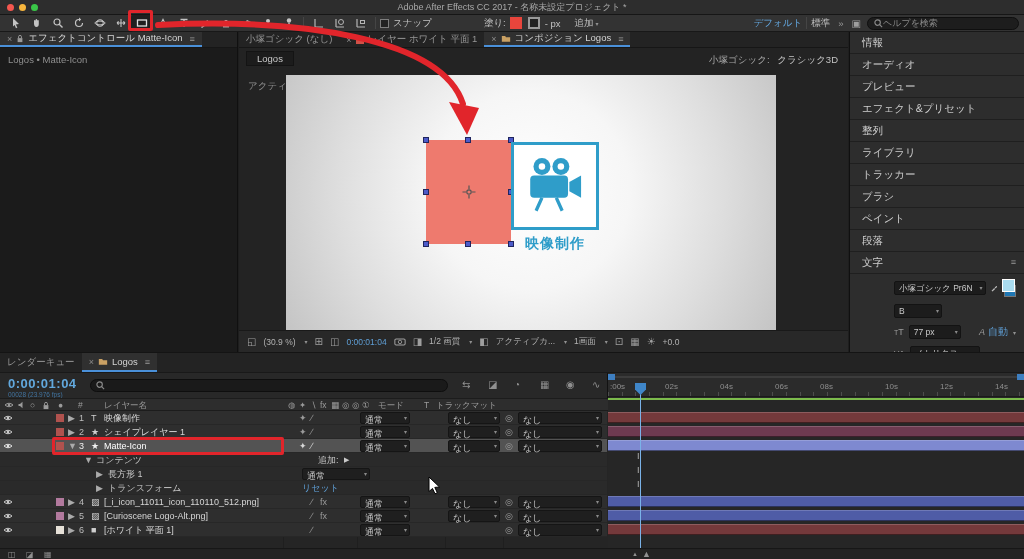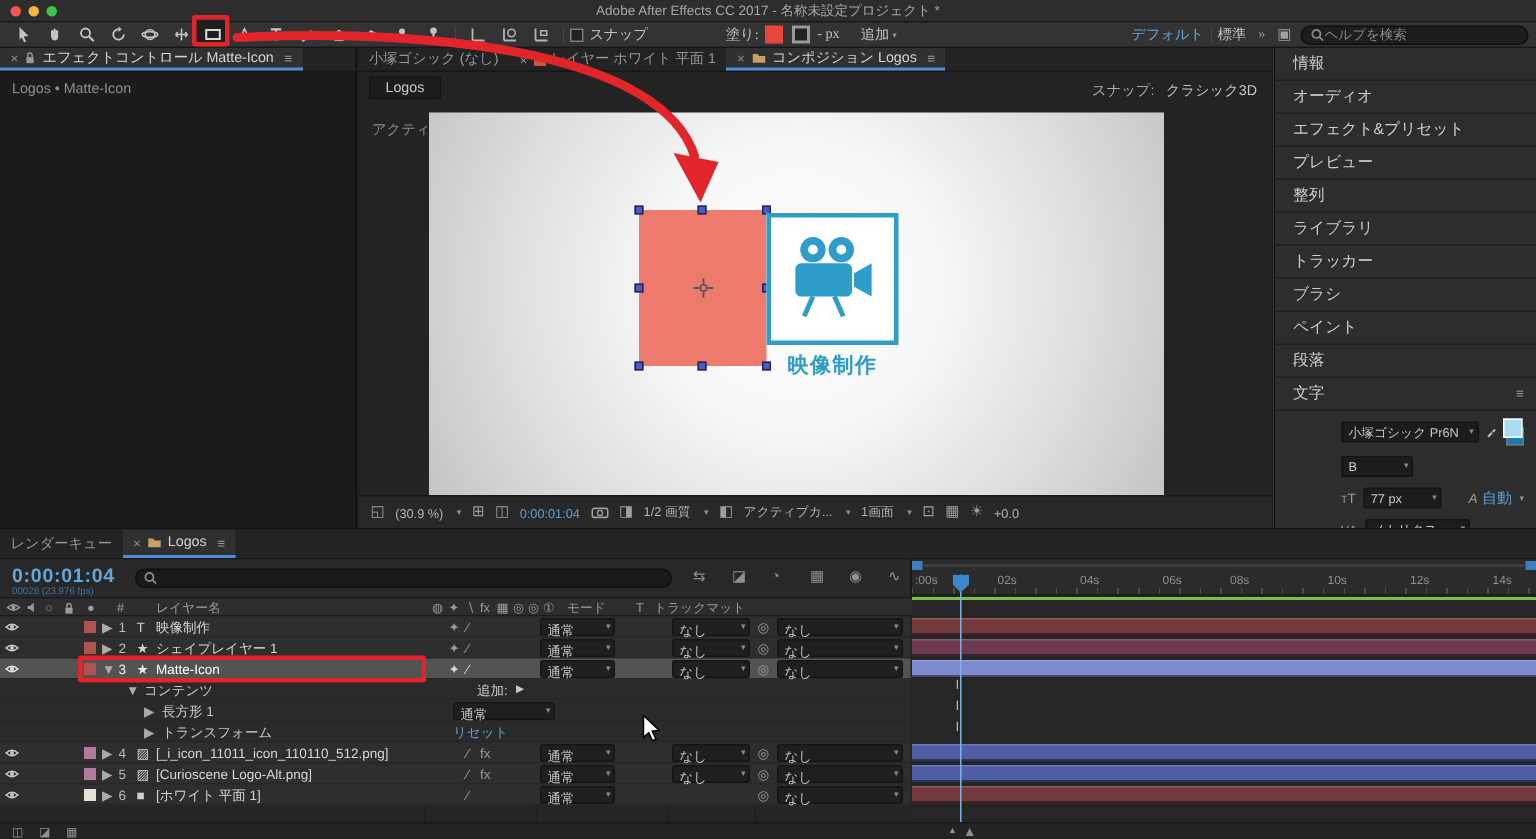--- a/index.html
+++ b/index.html
@@ -7,21 +7,21 @@
   body{background:#1e1e1e;font-family:"Liberation Sans","DejaVu Sans",sans-serif;color:#c8c8c8;font-size:10px;position:relative;}
   svg{display:block;}
   b{font-weight:normal;}
 
   
   #titlebar{position:absolute;top:0;left:0;right:0;height:15px;background:#2d2d2d;border-bottom:1px solid #161616;text-align:center;line-height:15px;font-size:9px;color:#a8a8a8;}
   .tlight{position:absolute;top:4px;width:7px;height:7px;border-radius:50%;}
   .tl-red{left:7px;background:#f4574f;} .tl-yel{left:19px;background:#f6b53d;} .tl-grn{left:31px;background:#3ac648;}
 
   
-  #toolbar{position:absolute;top:15px;left:0;right:0;height:17px;background:#333333;border-bottom:1px solid #181818;display:flex;align-items:center;padding:0 5px;font-family:Liberation Serif, serif;}
+  #toolbar{position:absolute;top:15px;left:0;right:0;height:17px;background:#333333;border-bottom:1px solid #181818;display:flex;align-items:center;padding:0 5px;}
   .tool{width:21px;height:17px;display:flex;align-items:center;justify-content:center;flex:none;}
   .tool.active{background:#1f1f1f;border-radius:2px;}
   .tsep{width:1px;height:12px;background:#1d1d1d;border-right:1px solid #454545;margin:0 4px;flex:none;}
   .tb-txt{font-size:9.5px;color:#c2c2c2;white-space:nowrap;flex:none;}
   .chk{width:9px;height:9px;border:1px solid #7d7d7d;background:#222;margin-right:4px;flex:none;}
   .swatch{width:12px;height:12px;flex:none;}
   .chev{font-size:6px;color:#919191;margin-left:2px;flex:none;}
   #ws-active{color:#64a8e0;}
   #help-search{display:flex;align-items:center;background:#1d1d1d;border:1px solid #0f0f0f;border-radius:8px;height:13px;width:152px;padding:0 6px;flex:none;}
   #help-search input{background:transparent;border:0;outline:0;color:#bdbdbd;font-size:9px;width:120px;font-family:inherit;}
@@ -280,21 +280,21 @@
           <span class="xicon">×</span>
           <svg width="10" height="9" viewBox="0 0 12 10">
               <path d="M1 2 h4 l1 1.5 h5 v5.5 h-10 z" fill="#c9a063"></path>
             </svg>
           <span>コンポジション Logos</span>
           <span class="burger">≡</span>
         </div>
       </div>
       <div id="comp-chip">Logos</div>
       <div id="renderer">
-        <span>スナップ:</span>
+        <span>小塚ゴシック:</span>
         <span style="margin-left:5px;color:#c4c4c4;">クラシック3D</span>
       </div>
       <div id="view-name">アクティブカメラ</div>
 
       <div id="viewport">
         <div id="sel-rect">
           <span class="hdl" style="left:-3px;top:-3px;"></span>
           <span class="hdl" style="left:39px;top:-3px;"></span>
           <span class="hdl" style="right:-3px;top:-3px;"></span>
           <span class="hdl" style="left:-3px;top:49px;"></span>
@@ -343,22 +343,22 @@
         <span class="sicon">⊡</span>
         <span class="sicon">▦</span>
         <span class="sicon">☀</span>
         <span>+0.0</span>
       </div>
     </div>
 
     <div class="panel" id="panel-right">
       <div class="side-item"><span>情報</span></div>
       <div class="side-item"><span>オーディオ</span></div>
+      <div class="side-item"><span>プレビュー</span></div>
       <div class="side-item"><span>エフェクト&amp;プリセット</span></div>
-      <div class="side-item"><span>プレビュー</span></div>
       <div class="side-item"><span>整列</span></div>
       <div class="side-item"><span>ライブラリ</span></div>
       <div class="side-item"><span>トラッカー</span></div>
       <div class="side-item"><span>ブラシ</span></div>
       <div class="side-item"><span>ペイント</span></div>
       <div class="side-item"><span>段落</span></div>
       <div class="side-item">
         <span>文字</span>
         <span class="burger">≡</span>
       </div>

